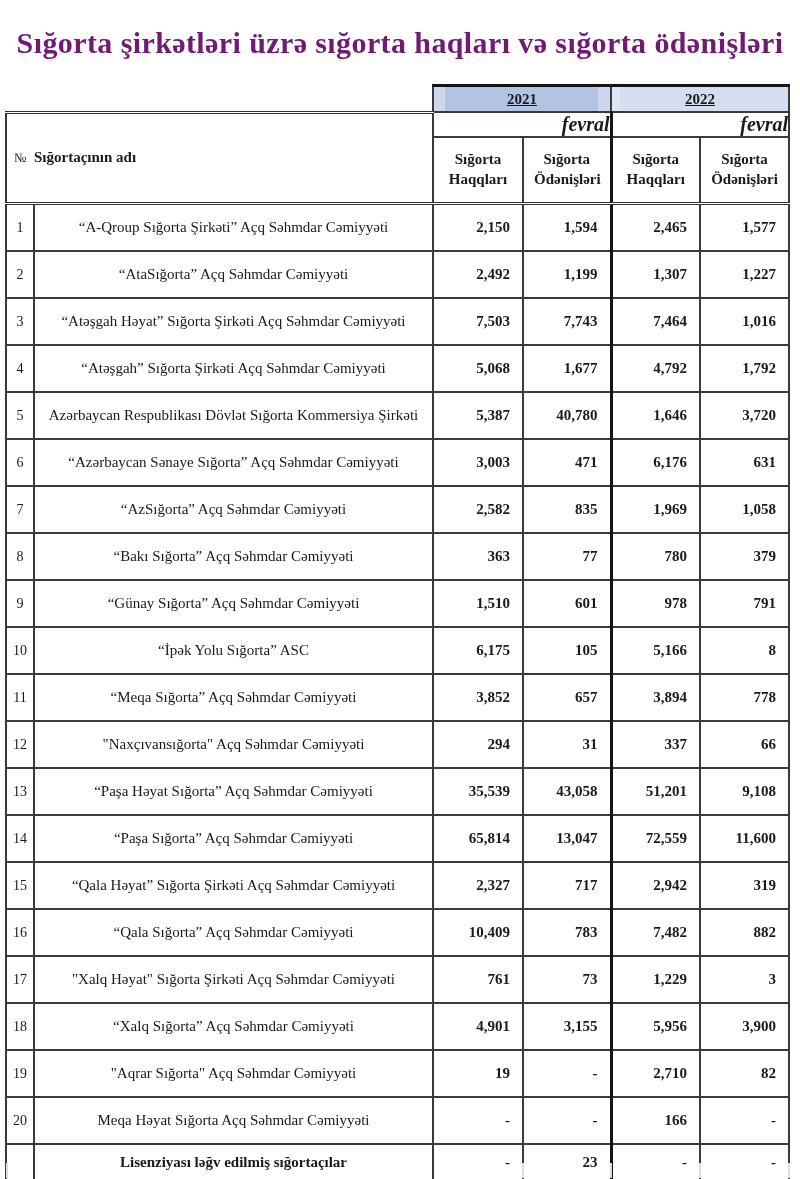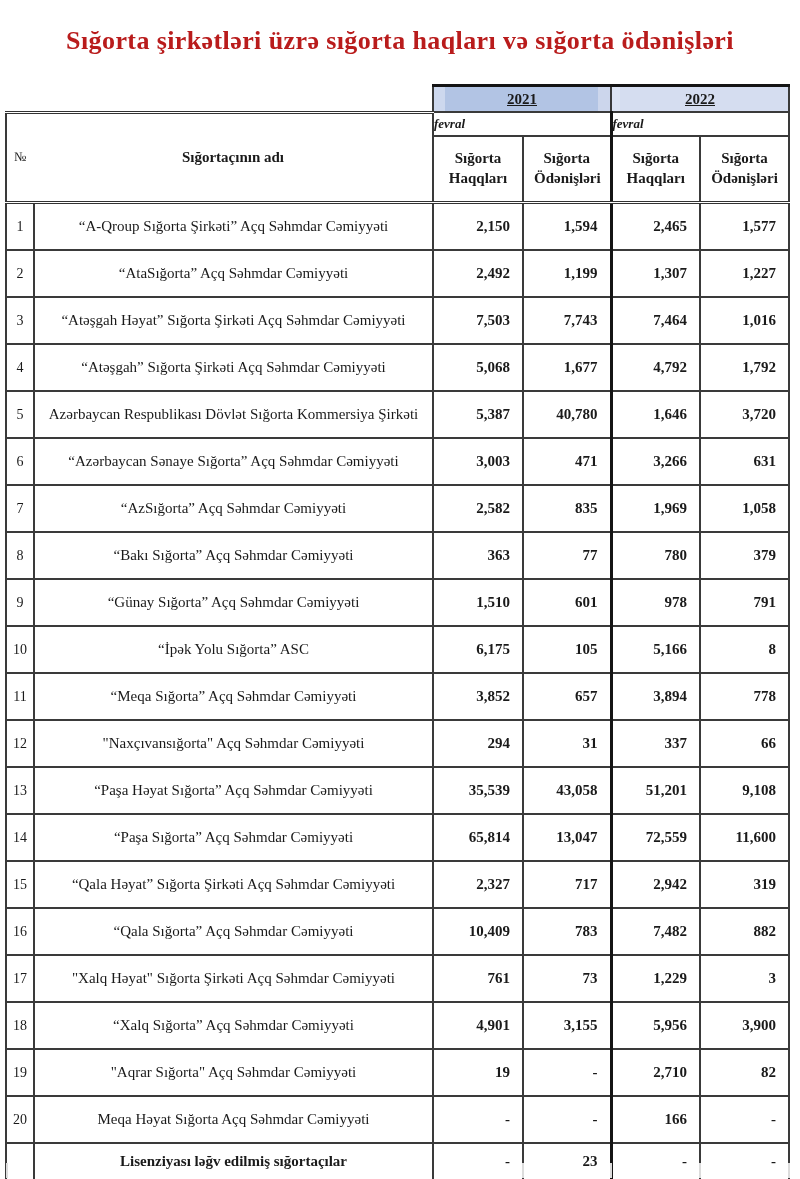--- a/index.html
+++ b/index.html
@@ -7,24 +7,24 @@
     position:relative;
     width:800px;height:1179px;
     background:#ffffff;
     font-family:"Liberation Serif","DejaVu Serif",serif;
     color:#1a1a1a;
     overflow:hidden;
   }
   .title{
     margin:26px 14px 0 14px;
     text-align:center;
-    font-size:26px;
+    font-size:30px;
     font-weight:bold;
     letter-spacing:.4px;
-    color:#b91c1c;
+    color:#701a75;
   }
   .table-wrap{position:absolute;left:5px;top:84px;width:785px;}
   table{border-collapse:collapse;table-layout:fixed;width:785px;}
   td,th{padding:0;border:2px solid #3a3a3a;overflow:hidden;}
 
   
   .band-row .blank{border:none;background:#fff;}
   .band{
     height:24px;
     font-size:15px;font-weight:bold;text-align:center;vertical-align:middle;
@@ -40,26 +40,26 @@
   }
 
   
   .corner{
     vertical-align:middle;background:#fff;
     border-top:3px double #333;
     border-bottom:3px double #333;
   }
   .corner-flex{display:flex;align-items:center;width:100%;}
   .no-h{flex:0 0 27px;text-align:center;font-size:13px;font-weight:normal;}
-  .name-h{flex:1;text-align:center;font-size:15px;font-weight:bold;}
+  .name-h{flex:1;text-align:left;font-size:15px;font-weight:bold;}
 
   
   .fevral{
-    height:22px;text-align:left;vertical-align:middle;
-    font-size:13px;font-weight:bold;font-style:italic;background:#fff;
+    height:22px;text-align:right;vertical-align:middle;
+    font-size:20px;font-weight:bold;font-style:italic;background:#fff;
   }
 
   
   .sub-row th{
     height:48px;font-size:15px;font-weight:bold;line-height:1.32;
     text-align:center;vertical-align:middle;padding:8px 10px;background:#fff;
     border-bottom:3px double #333;
   }
 
   .thickleft{border-left:3px solid #141414 !important;}
@@ -167,21 +167,21 @@
             <td class="val">5,387</td>
             <td class="val">40,780</td>
             <td class="val thickleft">1,646</td>
             <td class="val">3,720</td>
           </tr>
           <tr class="data-row">
             <td class="no-cell">6</td>
             <td class="name-cell">“Azərbaycan Sənaye Sığorta” Açq Səhmdar Cəmiyyəti</td>
             <td class="val">3,003</td>
             <td class="val">471</td>
-            <td class="val thickleft">3,266</td>
+            <td class="val thickleft">6,176</td>
             <td class="val">631</td>
           </tr>
           <tr class="data-row">
             <td class="no-cell">7</td>
             <td class="name-cell">“AzSığorta” Açq Səhmdar Cəmiyyəti</td>
             <td class="val">2,582</td>
             <td class="val">835</td>
             <td class="val thickleft">1,969</td>
             <td class="val">1,058</td>
           </tr>

